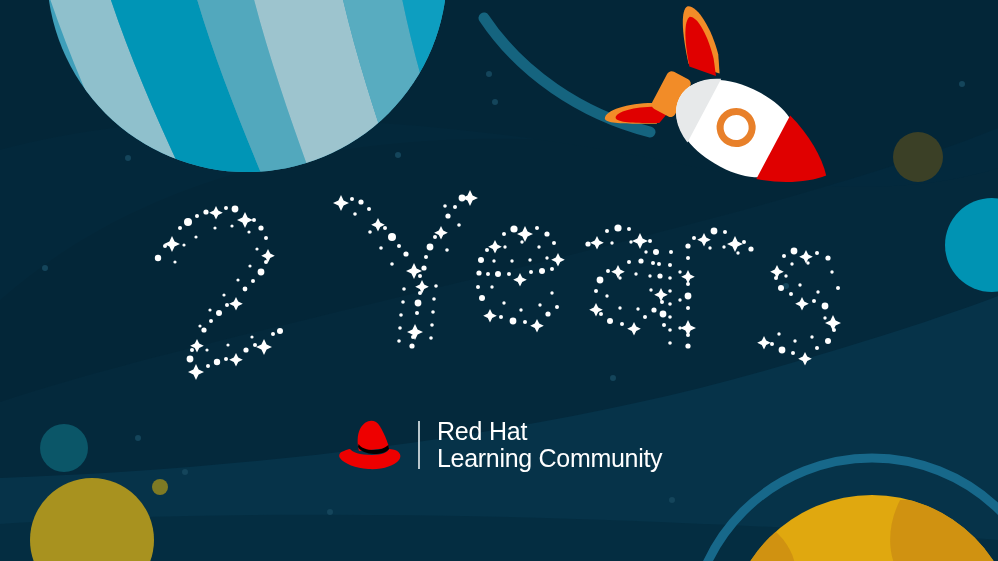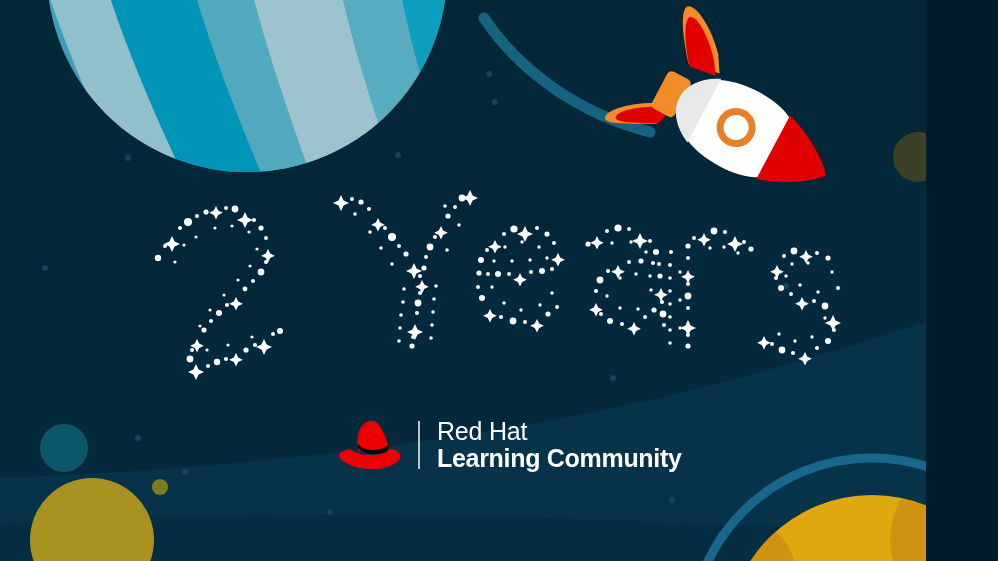--- a/index.html
+++ b/index.html
@@ -4,21 +4,21 @@
 <title>Red Hat Learning Community - 2 Years</title>
 <style>
   html, body {
     margin: 0;
     padding: 0;
     background: #001d2c;
     font-family: "Liberation Sans", sans-serif;
   }
   #stage {
     position: relative;
-    width: 926px;
+    width: 998px;
     height: 561px;
     overflow: hidden;
     background: #04293c;
   }
   #scene { position: absolute; inset: 0; }
 
   
   #logo-lockup {
     position: absolute;
     left: 338px;
@@ -42,21 +42,21 @@
   }
   #logo-line1 {
     font-size: 25px;
     font-weight: 400;
     line-height: 1.08;
     letter-spacing: -0.2px;
     white-space: nowrap;
   }
   #logo-line2 {
     font-size: 25px;
-    font-weight: 700;
+    font-weight: 400;
     line-height: 1.08;
     letter-spacing: -0.3px;
     white-space: nowrap;
   }
 </style>
 </head>
 <body>
 
 <div id="stage">
   <svg id="scene" viewBox="0 0 998 561" width="998" height="561">

